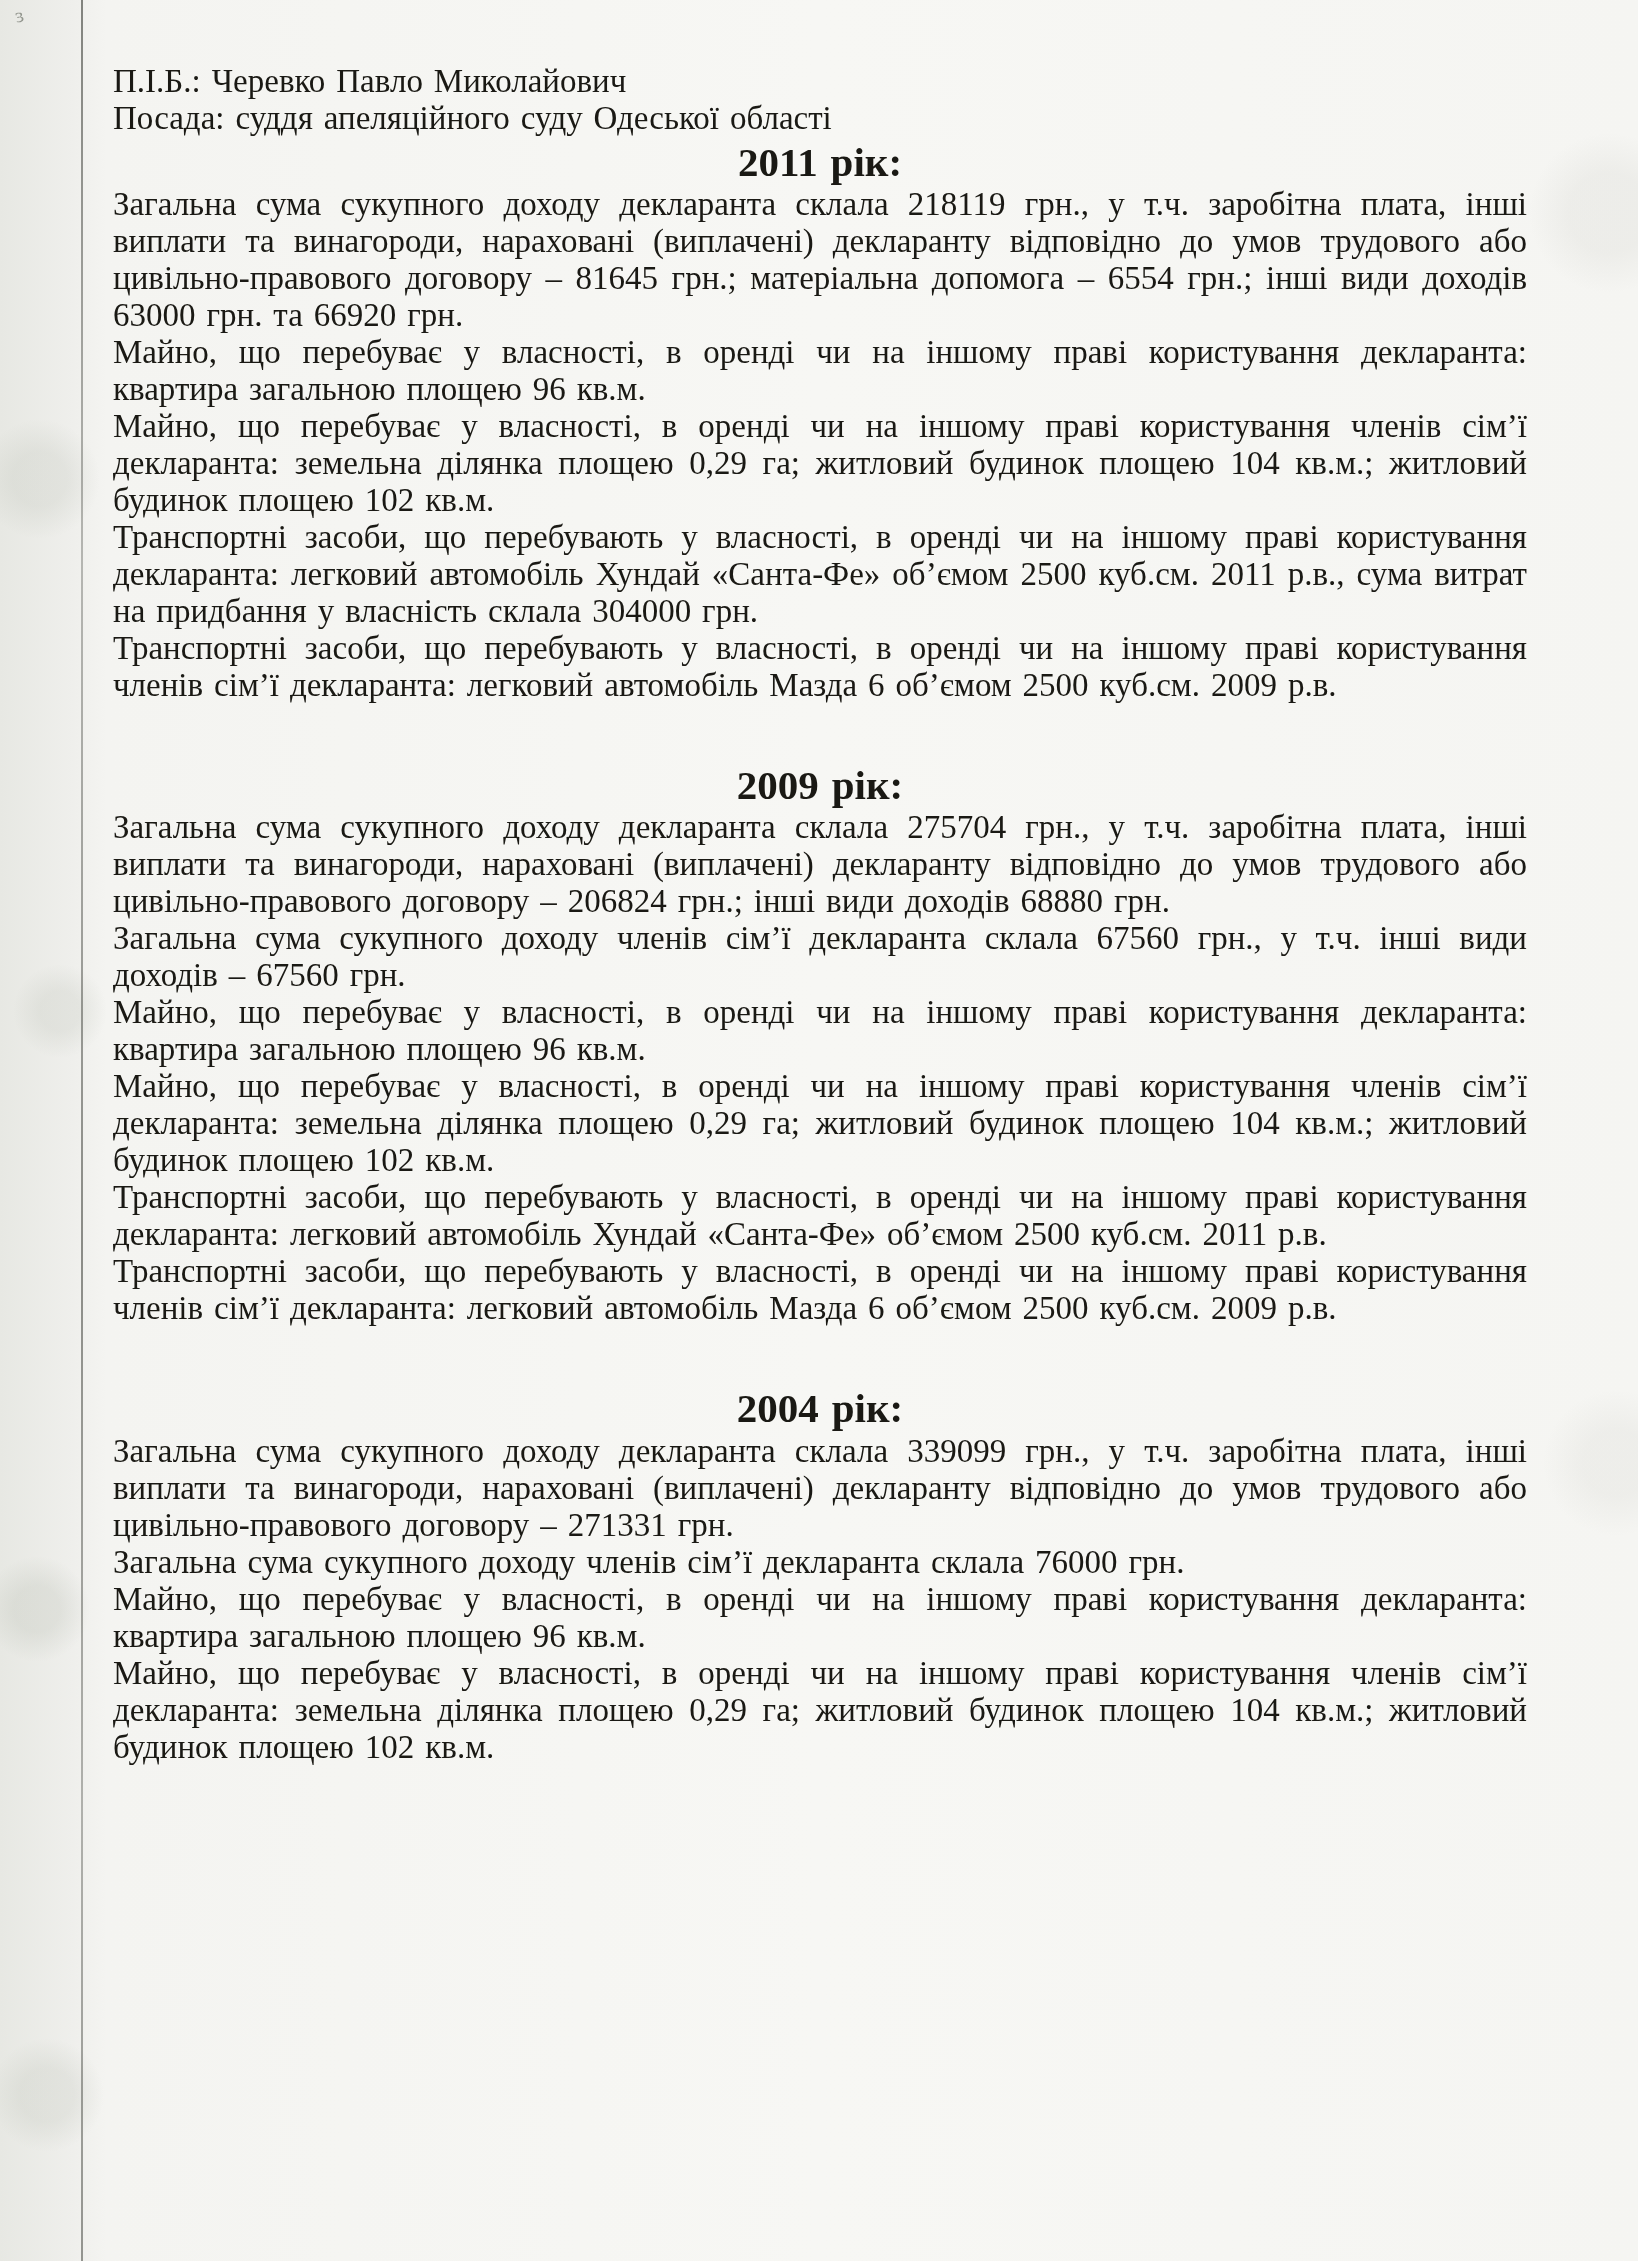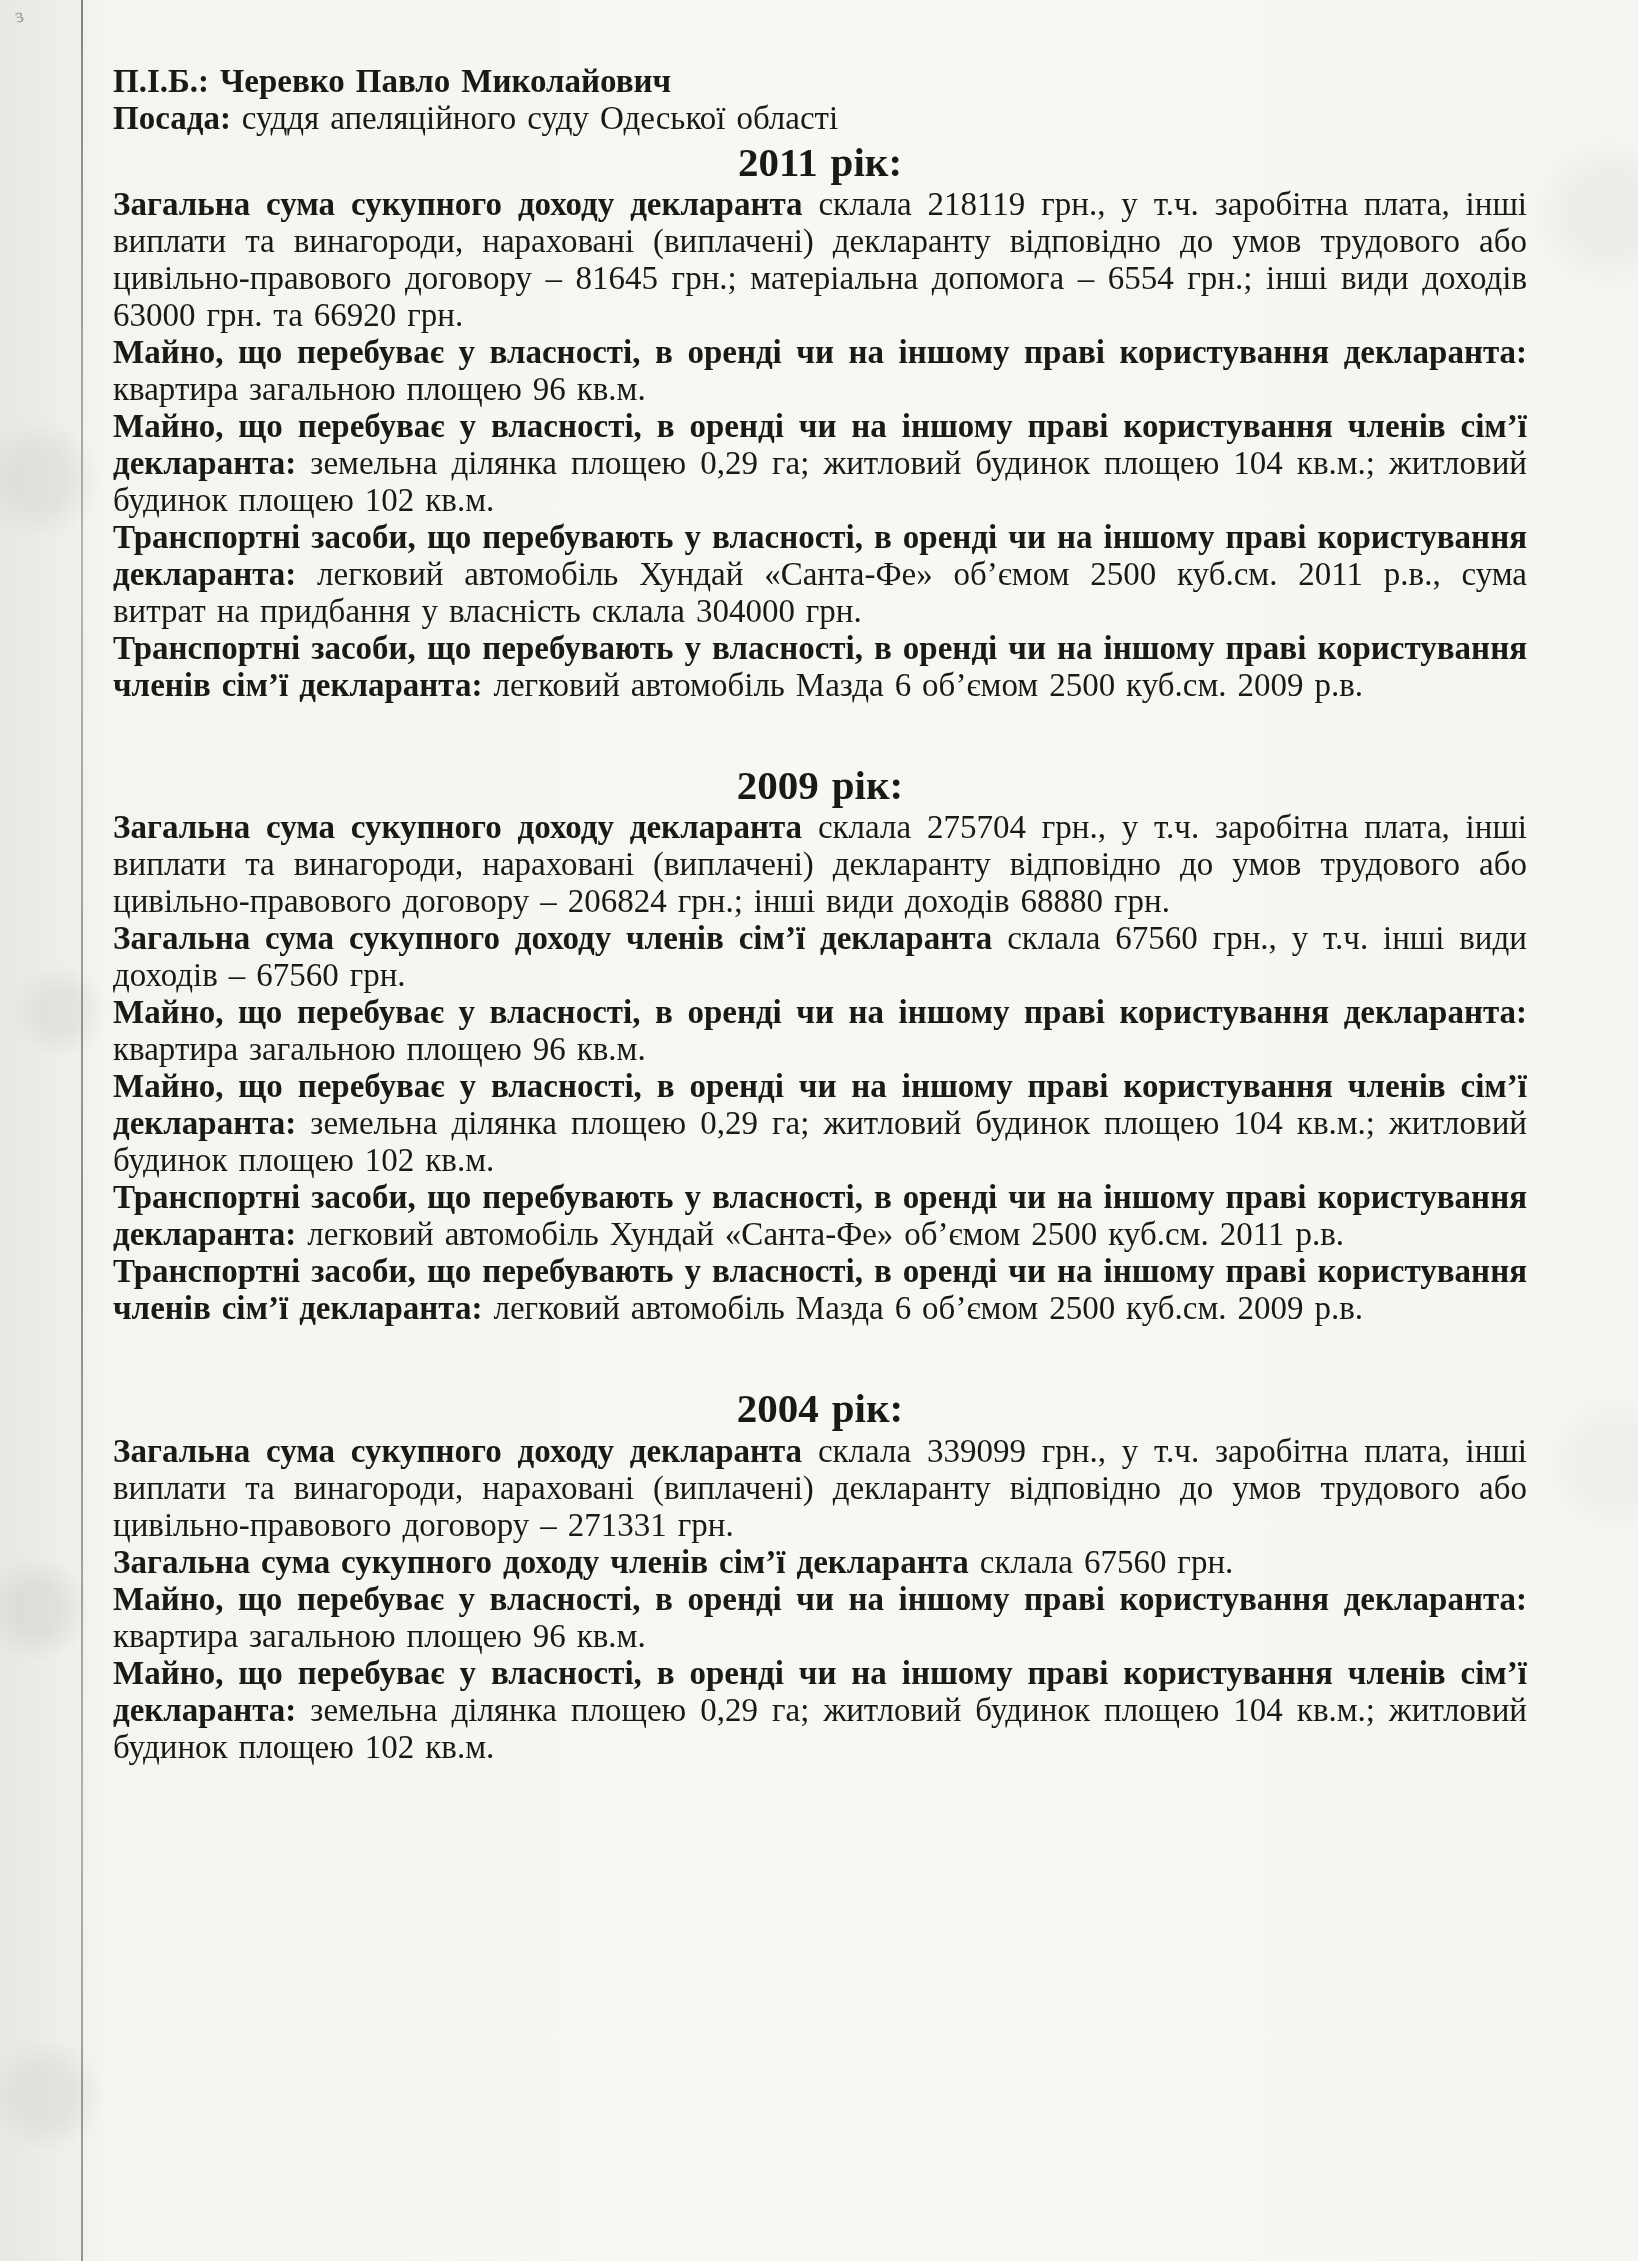--- a/index.html
+++ b/index.html
@@ -48,21 +48,21 @@
     position: absolute;
     left: 113px;
     top: 63px;
     width: 1414px;
     font-size: 33px;
     line-height: 37px;
     text-align: justify;
     word-spacing: 2.7px;
   }
   .hline { margin: 0; }
-  .b { font-weight: bold; }
+  .b { font-weight: normal; }
   .stitle {
     font-size: 41px;
     line-height: 37px;
     text-align: center;
     font-weight: bold;
     margin: 6.7px 0 5.3px 0;
   }
   .para { margin: 0; }
   .section--gap { margin-top: 63px; }
 </style>
@@ -94,20 +94,20 @@
       <p class="para"><span class="b">Загальна сума сукупного доходу членів сім’ї декларанта</span><span> склала 67560 грн., у т.ч. інші види доходів – 67560 грн.</span></p>
       <p class="para"><span class="b">Майно, що перебуває у власності, в оренді чи на іншому праві користування декларанта:</span><span> квартира загальною площею 96 кв.м.</span></p>
       <p class="para"><span class="b">Майно, що перебуває у власності, в оренді чи на іншому праві користування членів сім’ї декларанта:</span><span> земельна ділянка площею 0,29 га; житловий будинок площею 104 кв.м.; житловий будинок площею 102 кв.м.</span></p>
       <p class="para"><span class="b">Транспортні засоби, що перебувають у власності, в оренді чи на іншому праві користування декларанта:</span><span> легковий автомобіль Хундай «Санта-Фе» об’ємом 2500 куб.см. 2011 р.в.</span></p>
       <p class="para"><span class="b">Транспортні засоби, що перебувають у власності, в оренді чи на іншому праві користування членів сім’ї декларанта:</span><span> легковий автомобіль Мазда 6 об’ємом 2500 куб.см. 2009 р.в.</span></p>
     </div>
 
     <div class="section section--gap">
       <h2 class="stitle">2004 рік:</h2>
       <p class="para"><span class="b">Загальна сума сукупного доходу декларанта</span><span> склала 339099 грн., у т.ч. заробітна плата, інші виплати та винагороди, нараховані (виплачені) декларанту відповідно до умов трудового або цивільно-правового договору – 271331 грн.</span></p>
-      <p class="para"><span class="b">Загальна сума сукупного доходу членів сім’ї декларанта</span><span> склала 67560 грн.</span></p>
+      <p class="para"><span class="b">Загальна сума сукупного доходу членів сім’ї декларанта</span><span> склала 76000 грн.</span></p>
       <p class="para"><span class="b">Майно, що перебуває у власності, в оренді чи на іншому праві користування декларанта:</span><span> квартира загальною площею 96 кв.м.</span></p>
       <p class="para"><span class="b">Майно, що перебуває у власності, в оренді чи на іншому праві користування членів сім’ї декларанта:</span><span> земельна ділянка площею 0,29 га; житловий будинок площею 104 кв.м.; житловий будинок площею 102 кв.м.</span></p>
     </div>
 
   </div>
 </div>
 
 
 </body></html>

